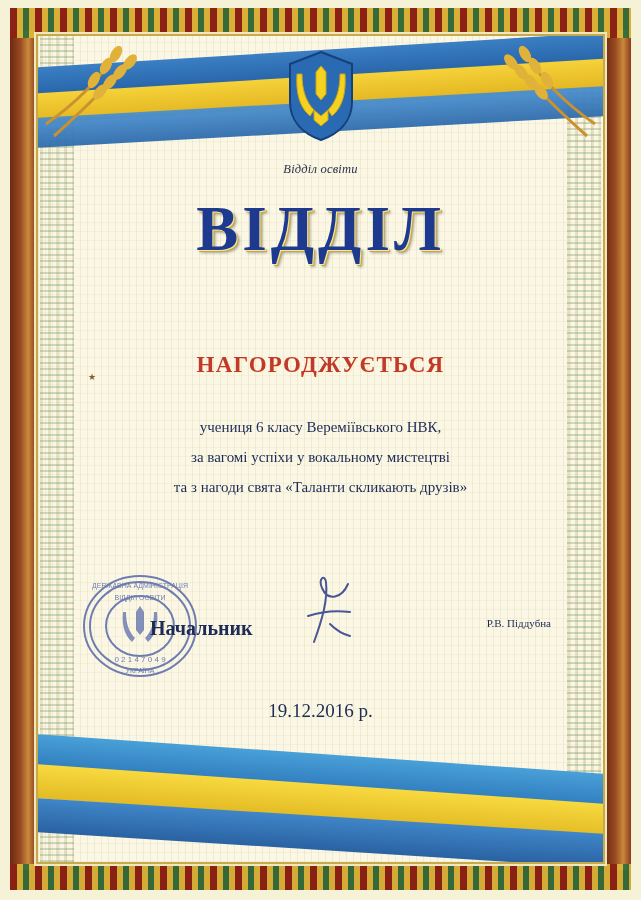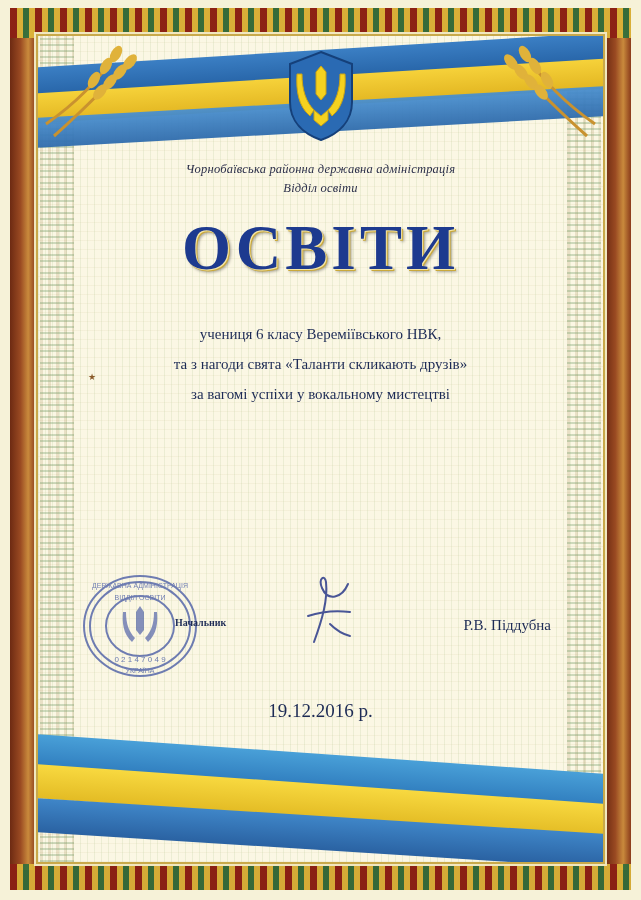--- a/index.html
+++ b/index.html
@@ -193,29 +193,28 @@
   
   .sign-row {
     position: absolute;
     left: 90px; right: 90px;
     top: 605px;
     height: 40px;
   }
   .sign-title {
     position: absolute;
     left: 60px; top: 12px;
-    font-size: 10px;
+    font-size: 20px;
     font-weight: bold;
     color: #1d2b55;
-    margin-left: 25px;
   }
   .sign-name {
     position: absolute;
     right: 0; top: 12px;
-    font-size: 15px;
+    font-size: 11px;
     color: #1d2b55;
   }
   .stamp {
     position: absolute;
     left: 78px;
     top: 570px;
     width: 124px;
     height: 112px;
     opacity: .72;
   }
@@ -301,31 +300,31 @@
     <path d="M35 2 L66 14 V52 C66 72 52 84 35 90 C18 84 4 72 4 52 V14 Z" fill="#2a6ab3" stroke="#15407a" stroke-width="2"></path>
     <g fill="#f5d21f" stroke="#c9a316" stroke-width="1">
       <path d="M35 16 L40 22 V44 L35 50 L30 44 V22 Z"></path>
       <path d="M16 24 C16 40 20 52 28 60 L24 66 C12 56 10 40 11 24 Z"></path>
       <path d="M54 24 C54 40 50 52 42 60 L46 66 C58 56 60 40 59 24 Z"></path>
       <path d="M28 60 L35 66 L42 60 L42 70 L35 76 L28 70 Z"></path>
     </g>
   </svg>
 
   <div class="content">
-    <div class="org-line">Чорнобаївська районна державна адміністрація</div>
     <div class="org-line">Відділ освіти</div>
 
-    <div class="title">ОСВІТИ</div>
-
+    <div class="title">ВІДДІЛ</div>
+
+    <div class="awarded">НАГОРОДЖУЄТЬСЯ</div>
 
 
     <div class="reason">
       <div>учениця 6 класу Вереміївського НВК,</div>
+      <div>за вагомі успіхи у вокальному мистецтві</div>
       <div>та з нагоди свята «Таланти скликають друзів»</div>
-      <div>за вагомі успіхи у вокальному мистецтві</div>
     </div>
   </div>
 
   <span class="scan-speck">★</span>
 
   <svg class="stamp" viewBox="0 0 124 112">
     <g fill="none" stroke="#3a4fa0" stroke-width="2">
       <ellipse cx="62" cy="56" rx="56" ry="50"></ellipse>
       <ellipse cx="62" cy="56" rx="50" ry="44"></ellipse>
       <ellipse cx="62" cy="56" rx="34" ry="30"></ellipse>

